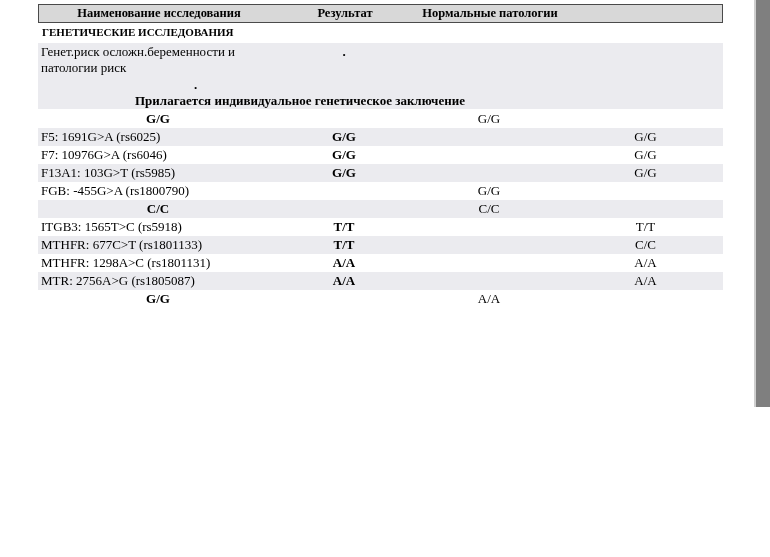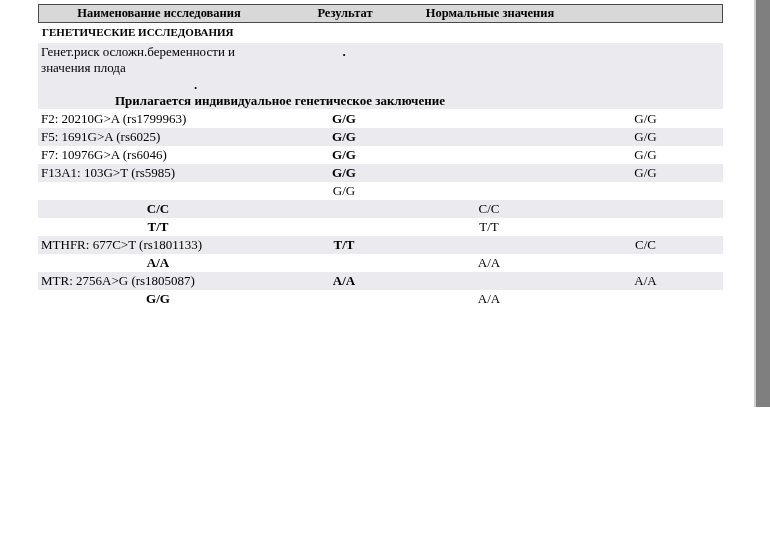--- a/index.html
+++ b/index.html
@@ -48,21 +48,21 @@
   .panel {
     position: absolute;
     left: 38px; top: 43px;
     width: 685px; height: 66px;
     background: #ebebef;
     font-size: 13px;
   }
   .panel-line1 { height: 16px; line-height: 16px; padding-top: 1px; }
   .panel-line2 { height: 16px; line-height: 16px; padding-left: 3px; }
   .panel-line3 { height: 17px; line-height: 17px; padding-left: 156px; font-weight: bold; }
-  .panel-line4 { height: 16px; line-height: 16px; padding-left: 77px; font-weight: bold; white-space: nowrap; }
+  .panel-line4 { height: 16px; line-height: 16px; padding-left: 97px; font-weight: bold; white-space: nowrap; }
 
   .rows {
     position: absolute;
     left: 38px; top: 110px;
     width: 685px;
     font-size: 13px;
   }
   .trow { height: 18px; line-height: 18px; background: #ffffff; }
   .trow:nth-child(even) { background: #ebebef; }
 
@@ -80,40 +80,39 @@
   }
 </style>
 </head>
 <body>
 
 <div class="screen">
 
   <div class="table-header grid4">
     <div class="hcell">Наименование исследования</div>
     <div class="hcell">Результат</div>
-    <div class="hcell">Нормальные значения</div>
+    <div class="hcell">Нормальные патологии</div>
   </div>
 
   <div class="section-title">ГЕНЕТИЧЕСКИЕ ИССЛЕДОВАНИЯ</div>
 
   <div class="panel">
     <div class="panel-line1 grid4">
       <div class="col-name">Генет.риск осложн.беременности и</div>
       <div class="col-result">.</div>
       <div class="col-unit"></div>
       <div class="col-normal"></div>
     </div>
-    <div class="panel-line2">значения плода</div>
+    <div class="panel-line2">патологии риск</div>
     <div class="panel-line3">.</div>
     <div class="panel-line4">Прилагается индивидуальное генетическое заключение</div>
   </div>
 
   <div class="rows">
       <div class="trow grid4">
-      <div class="col-name c1">F2: 20210G&gt;A (rs1799963)</div>
       <div class="col-result c2">G/G</div>
       <div class="col-unit c3"></div>
       <div class="col-normal c4">G/G</div>
     </div>
       <div class="trow grid4">
       <div class="col-name c1">F5: 1691G&gt;A (rs6025)</div>
       <div class="col-result c2">G/G</div>
       <div class="col-unit c3"></div>
       <div class="col-normal c4">G/G</div>
     </div>
@@ -123,40 +122,43 @@
       <div class="col-unit c3"></div>
       <div class="col-normal c4">G/G</div>
     </div>
       <div class="trow grid4">
       <div class="col-name c1">F13A1: 103G&gt;T (rs5985)</div>
       <div class="col-result c2">G/G</div>
       <div class="col-unit c3"></div>
       <div class="col-normal c4">G/G</div>
     </div>
       <div class="trow grid4">
+      <div class="col-name c1">FGB: -455G&gt;A (rs1800790)</div>
       <div class="col-unit c3"></div>
       <div class="col-normal c4">G/G</div>
     </div>
       <div class="trow grid4">
       <div class="col-result c2">C/C</div>
       <div class="col-unit c3"></div>
       <div class="col-normal c4">C/C</div>
     </div>
       <div class="trow grid4">
+      <div class="col-name c1">ITGB3: 1565T&gt;C (rs5918)</div>
       <div class="col-result c2">T/T</div>
       <div class="col-unit c3"></div>
       <div class="col-normal c4">T/T</div>
     </div>
       <div class="trow grid4">
       <div class="col-name c1">MTHFR: 677C&gt;T (rs1801133)</div>
       <div class="col-result c2">T/T</div>
       <div class="col-unit c3"></div>
       <div class="col-normal c4">C/C</div>
     </div>
       <div class="trow grid4">
+      <div class="col-name c1">MTHFR: 1298A&gt;C (rs1801131)</div>
       <div class="col-result c2">A/A</div>
       <div class="col-unit c3"></div>
       <div class="col-normal c4">A/A</div>
     </div>
       <div class="trow grid4">
       <div class="col-name c1">MTR: 2756A&gt;G (rs1805087)</div>
       <div class="col-result c2">A/A</div>
       <div class="col-unit c3"></div>
       <div class="col-normal c4">A/A</div>
     </div>

